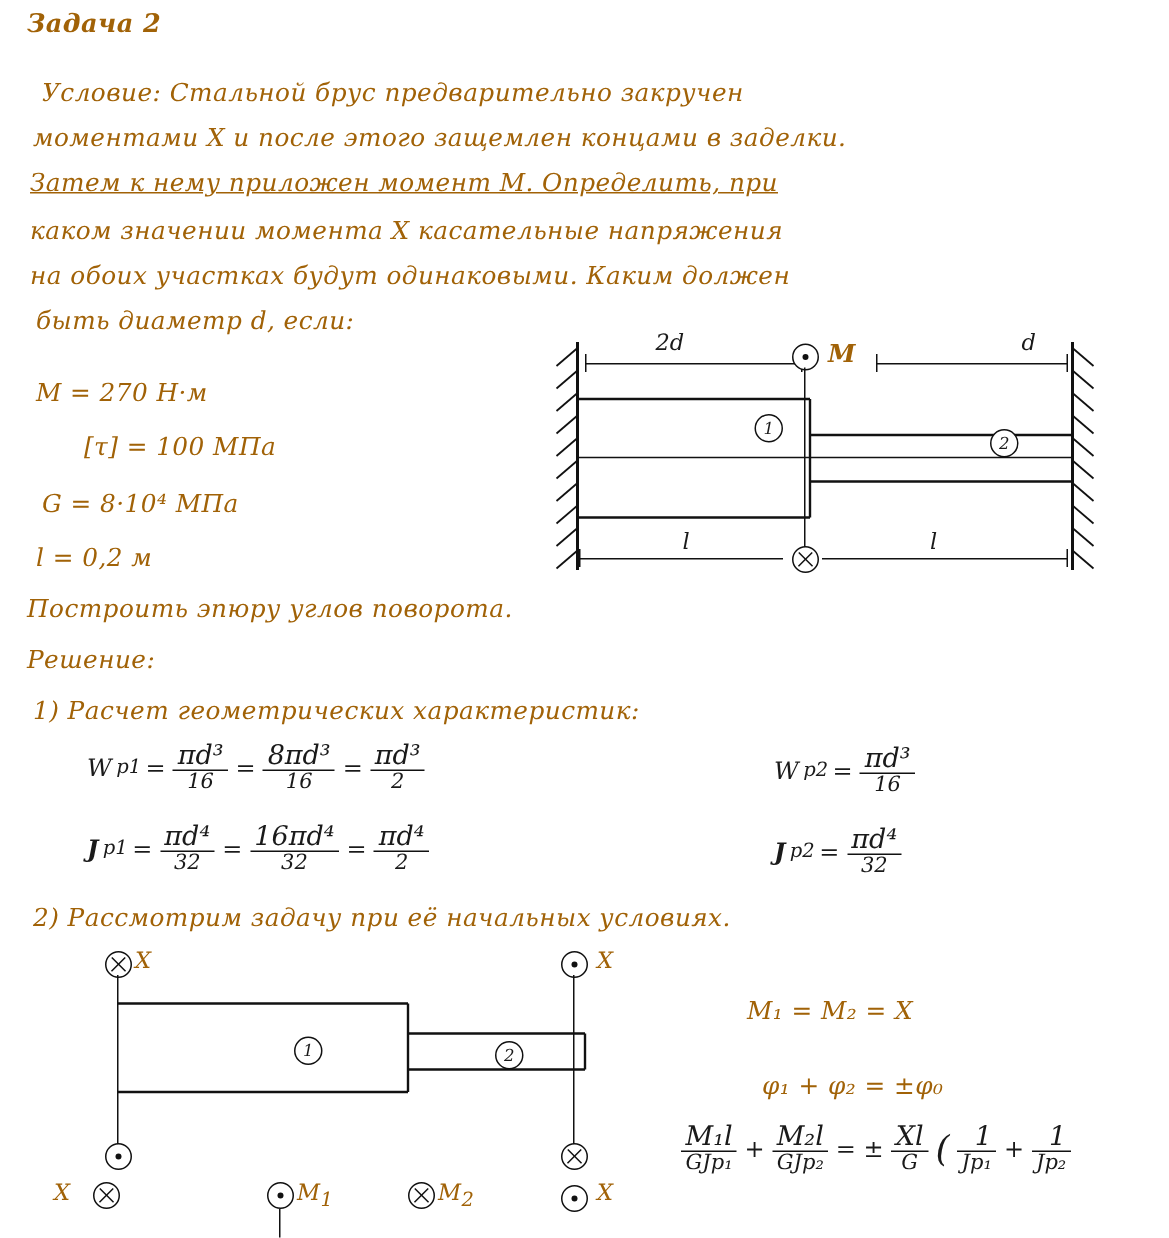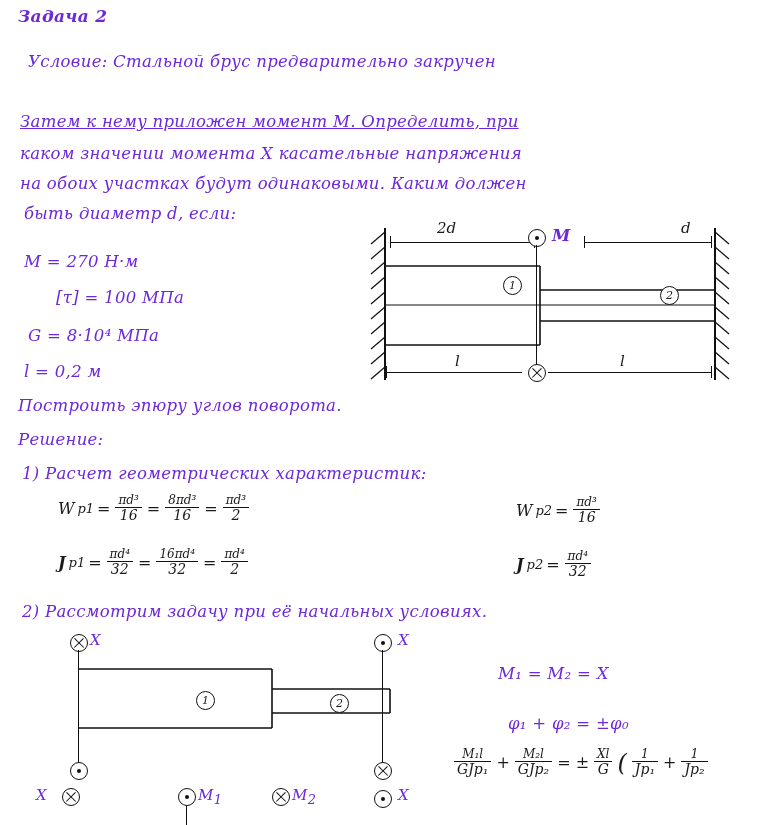--- a/index.html
+++ b/index.html
@@ -16,21 +16,21 @@
     color: #1a1a1a;
   }
   .page {
     position: absolute;
     inset: 0;
   }
   .hw {
     position: absolute;
     font-family: "DejaVu Serif", serif;
     font-style: italic;
-    color: #6d28d9;
+    color: #a16207;
     white-space: nowrap;
     letter-spacing: 0.3px;
   }
   .t-title {
     font-size: 17px;
     font-weight: bold;
   }
   .t-body {
     font-size: 16.5px;
   }
@@ -43,21 +43,22 @@
     vertical-align: middle;
     text-align: center;
     font-style: italic;
     line-height: 1.08;
     margin: 0 2px;
   }
   .frac .num {
     display: block;
     padding: 0 3px;
     border-bottom: 1.4px solid #111;
-    font-size: 12px;
+    font-size: 18px;
+    text-align: right;
   }
   .frac .den {
     display: block;
     padding: 0 3px;
     font-size: 14px;
   }
   .eq {
     position: absolute;
     font-family: "DejaVu Serif", serif;
     font-style: italic;
@@ -141,20 +142,21 @@
   }
 </style>
 </head>
 <body>
 
 <div class="page">
 
   <div class="hw t-title" style="left:18px; top:6px;">Задача 2</div>
 
   <div class="hw t-body" style="left:28px; top:52px;">Условие:   Стальной брус предварительно закручен</div>
+  <div class="hw t-body" style="left:22px; top:82px;">моментами X и после этого защемлен концами в заделки.</div>
   <div class="hw t-body" style="left:20px; top:112px;text-decoration:underline;">Затем к нему приложен момент M. Определить, при</div>
   <div class="hw t-body" style="left:20px; top:144px;">каком значении момента X касательные напряжения</div>
   <div class="hw t-body" style="left:20px; top:174px;">на обоих участках будут одинаковыми. Каким должен</div>
   <div class="hw t-body" style="left:24px; top:204px;">быть диаметр d, если:</div>
 
   <div class="hw t-body" style="left:24px; top:252px;">M = 270 Н·м</div>
   <div class="hw t-body" style="left:24px; top:288px;margin-left:32px;">[τ] = 100 МПа</div>
   <div class="hw t-body" style="left:28px; top:326px;">G = 8·10⁴ МПа</div>
   <div class="hw t-body" style="left:24px; top:362px;">l = 0,2 м</div>
   <div class="hw t-body" style="left:18px; top:396px;">Построить эпюру углов поворота.</div>

